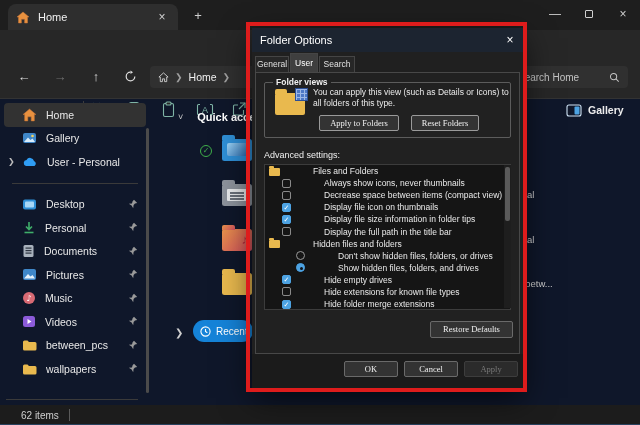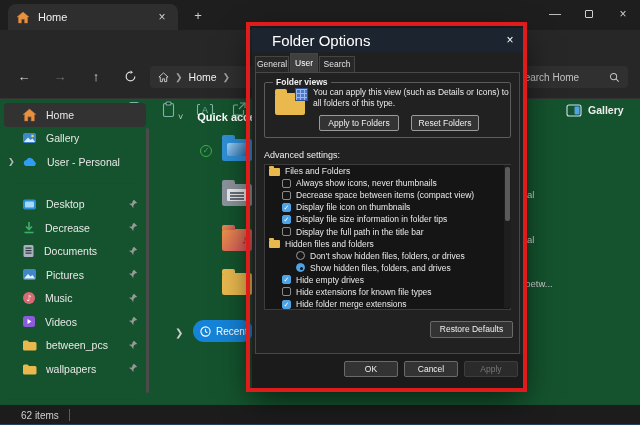--- a/index.html
+++ b/index.html
@@ -1,18 +1,18 @@
 <!DOCTYPE html>
 <html><head>
 <meta charset="utf-8">
 <style>
   * { margin:0; padding:0; box-sizing:border-box; }
   html,body { width:640px; height:425px; background:#000; }
   body { font-family:"Liberation Sans", sans-serif; }
-  #stage { position:relative; width:640px; height:425px; background:#14532d; overflow:hidden; color:#e6e6e6; }
+  #stage { position:relative; width:640px; height:425px; background:#0f172a; overflow:hidden; color:#e6e6e6; }
 
   
   .tabstrip { position:absolute; left:0; top:0; width:640px; height:30px; background:#1e1e1e; }
   .etab { position:absolute; left:8px; top:4px; width:170px; height:26px; background:#2e2e2e;
           border-radius:8px 8px 0 0; display:flex; align-items:center; padding:0 8px; }
   .etab .tlabel { font-size:11px; color:#f0f0f0; margin-left:8px; flex:1; }
   .etab .tclose { color:#cfcfcf; font-size:12px; width:16px; text-align:center; }
   .newtab { position:absolute; left:188px; top:6px; width:20px; height:20px; color:#cfcfcf;
             font-size:13px; text-align:center; line-height:20px; }
   .wctrl { position:absolute; top:0; height:28px; width:34px; color:#cfcfcf; text-align:center; line-height:28px; font-size:12px; }
@@ -79,42 +79,42 @@
   .statusbar { position:absolute; left:0; top:405px; width:640px; height:20px; background:#1c1c1c; display:flex; align-items:center; }
   .statusbar .scount { font-size:10px; color:#cfcfcf; margin-left:10px;padding-left:11px; }
   .statusbar .sdiv { width:1px; height:12px; background:#5a5a5a; margin-left:10px; }
   .win-bottom { position:absolute; left:0; top:424px; width:640px; height:1px; background:#28415e; }
 
   
   .redframe { position:absolute; left:246px; top:22px; width:281px; height:370px; border:4px solid #de1c1c; z-index:60; }
   .dialog { position:absolute; left:252px; top:28px; width:271px; height:360px; background:#202020; z-index:55;
             box-shadow:0 10px 30px rgba(0,0,0,.65); font-size:8.5px; color:#f0f0f0; }
   .dtitle { position:absolute; left:0; top:0; width:100%; height:24px; background:#1c2430; display:flex; align-items:center; }
-  .dtitle .dtext { font-size:15px; color:#ffffff; margin-left:20px; flex:1; }
+  .dtitle .dtext { font-size:11px; color:#ffffff; margin-left:8px; flex:1; }
   .dtitle .dclose { color:#ffffff; font-size:12px; width:26px; text-align:center; }
   .dtab { position:absolute; top:28px; height:16px; background:#272727; border:1px solid #454545; border-bottom:none;
           font-size:8.5px; color:#e0e0e0; text-align:center; line-height:15px; }
   .dtab.active { top:25px; height:19px; background:#3f3f3f; color:#fff; line-height:18px; }
   .t-general { left:3px; width:34px; } .t-view { left:38px; width:28px; } .t-search { left:67px; width:36px; }
   .dpage { position:absolute; left:3px; top:44px; width:265px; height:282px; background:#212121; border:1px solid #484848; }
   .groupbox { position:absolute; left:12px; top:54px; width:247px; height:56px; border:1px solid #5c5c5c; border-radius:2px; }
   .groupbox .legend { position:absolute; top:-6px; left:8px; background:#212121; padding:0 3px; font-size:8.5px;font-weight:bold; }
   .fv-icon { position:absolute; left:10px; top:10px; width:30px; height:22px; background:#e9b94e; border-radius:2px; }
   .fv-icon::before { content:""; position:absolute; top:-4px; left:0; width:12px; height:5px; background:#e9b94e; border-radius:2px 2px 0 0; }
   .fv-icon .grid { position:absolute; right:-3px; top:-5px; width:13px; height:13px; background:#4d78c8; border:1px solid #2c4f96;
                    background-image:linear-gradient(#9db8e8 1px, transparent 1px), linear-gradient(90deg,#9db8e8 1px, transparent 1px);
                    background-size:4px 4px; }
   .fv-desc { position:absolute; left:48px; top:4px; width:196px; font-size:8.5px; line-height:10.5px; color:#eaeaea; }
   .dbtn { position:absolute; background:#333333; border:1px solid #9a9a9a; border-radius:2px; color:#f0f0f0;
-          font-size:8.5px; font-family:Liberation Sans, sans-serif; }
+          font-size:8.5px; font-family:Liberation Serif, serif; }
   .b-apply-folders { left:54px; top:32px; width:80px; height:16px; line-height:14px; }
   .b-reset-folders { left:146px; top:32px; width:68px; height:16px; line-height:14px; }
   .adv-label { position:absolute; left:12px; top:122px; font-size:9px; }
   .advlist { position:absolute; left:12px; top:136px; width:247px; height:146px; background:#151515; border:1px solid #3c3c3c; overflow:hidden; }
-  .adv-row { height:12.1px; display:flex; align-items:center; white-space:nowrap; }
+  .adv-row { height:12.1px; display:flex; align-items:center; white-space:nowrap;gap:28px; }
   .adv-row.t-group { padding-left:4px; } .adv-row.t-checkbox { padding-left:17px; } .adv-row.t-radio { padding-left:31px; }
   .adv-label-text { font-size:8.5px; color:#eaeaea; margin-left:5px; }
   .adv-folder { width:11px; height:8px; background:#e9b94e; border-radius:1px; position:relative; flex:none; margin-top:1px; }
   .adv-folder::before { content:""; position:absolute; top:-2px; left:0; width:5px; height:2px; background:#e9b94e; border-radius:1px 1px 0 0; }
   .adv-check { width:9px; height:9px; border:1px solid #8a8a8a; border-radius:2px; flex:none;
                font-size:7px; line-height:8px; text-align:center; color:#fff; }
   .adv-check.on { background:#4da3e3; border-color:#4da3e3; }
   .adv-radio { width:9px; height:9px; border:1px solid #9a9a9a; border-radius:50%; flex:none; position:relative; }
   .adv-radio.on { background:#4da3e3; border-color:#4da3e3; }
   .adv-radio.on::after { content:""; position:absolute; left:2.5px; top:2.5px; width:3px; height:3px; border-radius:50%; background:#10141a; }
@@ -286,21 +286,21 @@
       </span>
     </div>
     <div class="side-item">
       <span class="noexp"></span>
       <span>
         <svg width="14" height="14" viewBox="0 0 14 14">
             <path d="M7 1 V8 M4 5.5 L7 8.5 L10 5.5" fill="none" stroke="#3fae6a" stroke-width="1.6"></path>
             <line x1="2.5" y1="11.5" x2="11.5" y2="11.5" stroke="#3fae6a" stroke-width="1.6"></line>
           </svg>
       </span>
-      <span class="slabel">Decrease</span>
+      <span class="slabel">Personal</span>
       <span class="spin">
         <svg width="10" height="10" viewBox="0 0 10 10">
             <path d="M6 0.8 L9.2 4 L7 4.6 L5.6 6 L5.2 9.2 L3.6 6.4 L0.8 4.8 L4 4.4 L4.6 2.2 Z" fill="#9a9a9a"></path>
           </svg>
       </span>
     </div>
     <div class="side-item">
       <span class="noexp"></span>
       <span>
         <svg width="13" height="14" viewBox="0 0 13 14">

